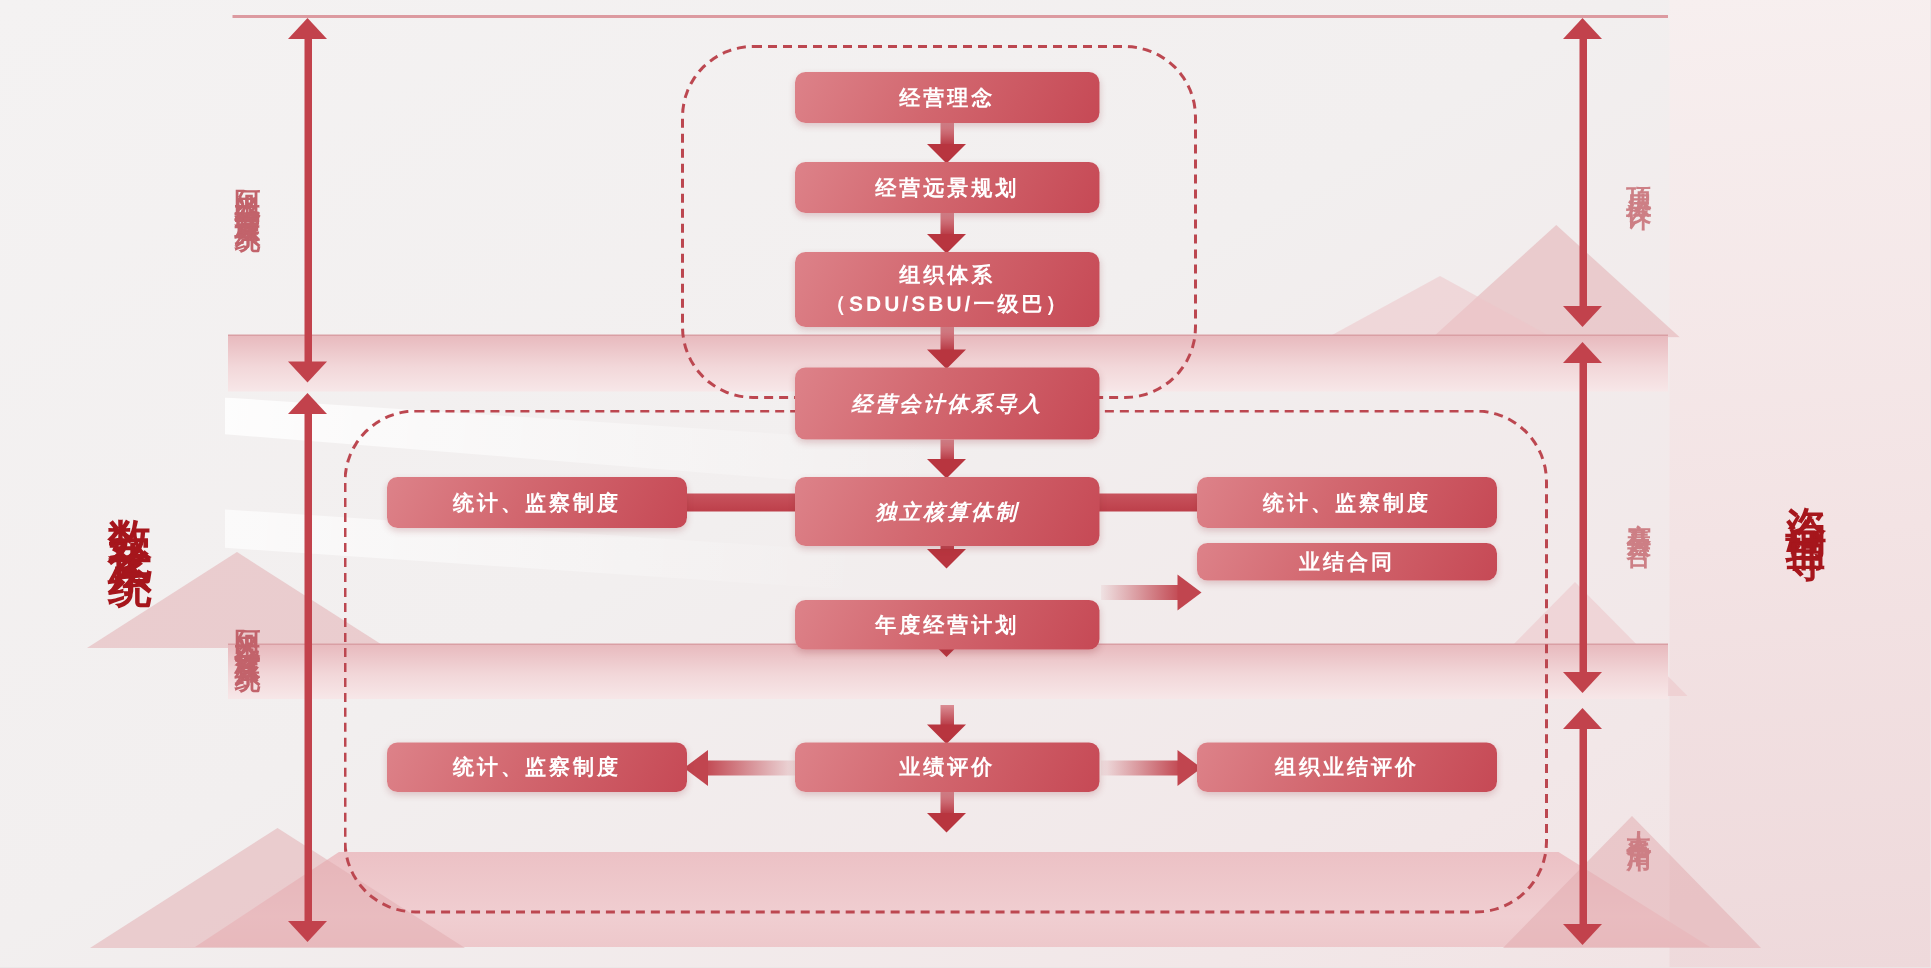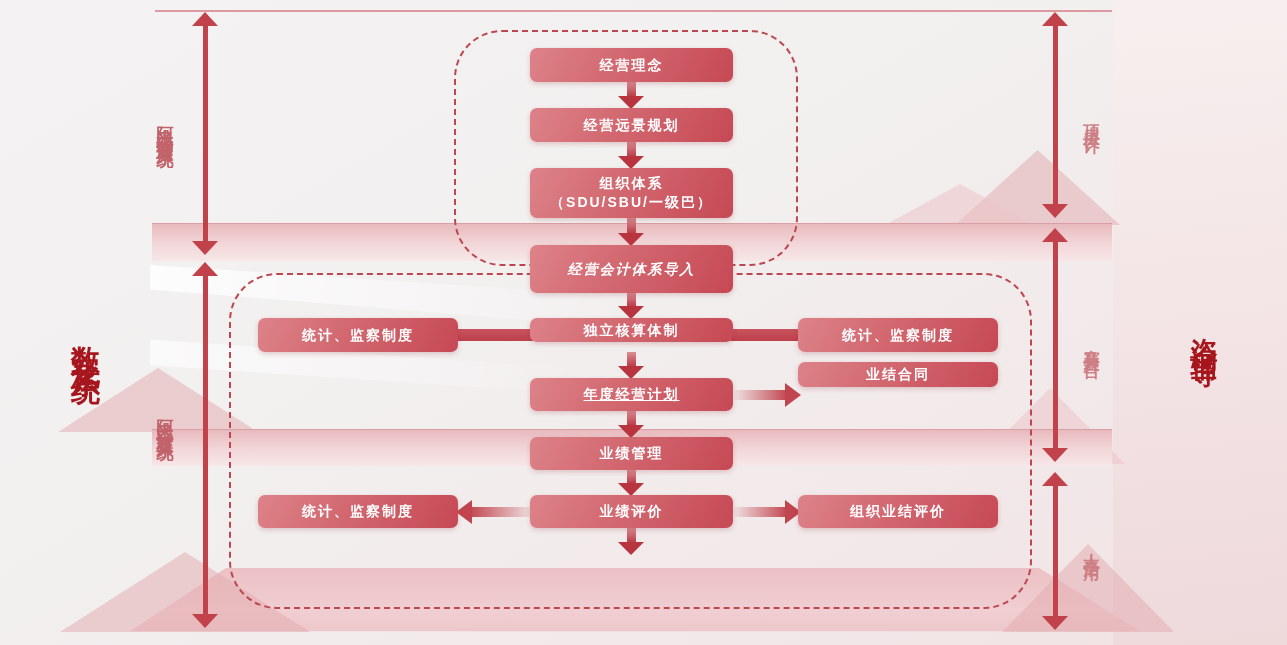--- a/index.html
+++ b/index.html
@@ -119,28 +119,25 @@
   <div class="bx main" style="top:108px;height:34px;">
     <span>经营远景规划</span>
   </div>
   <div class="bx main" style="top:168px;height:50px;">
     <span>组织体系</span>
     <span>（SDU/SBU/一级巴）</span>
   </div>
   <div class="bx main" style="top:245px;height:48px;font-style:italic;">
     <span>经营会计体系导入</span>
   </div>
-  <div class="bx main" style="top:318px;height:24px;">
+  <div class="bx main" style="top:318px;height:46px;font-style:italic;">
     <span>独立核算体制</span>
   </div>
-  <div class="bx main" style="top:378px;height:33px;text-decoration:underline;">
+  <div class="bx main" style="top:400px;height:33px;">
     <span>年度经营计划</span>
-  </div>
-  <div class="bx main" style="top:437px;height:33px;">
-    <span>业绩管理</span>
   </div>
   <div class="bx main" style="top:495px;height:33px;">
     <span>业绩评价</span>
   </div>
 
   <div class="bx sl" style="top:318px;height:34px;">
     <span>统计、监察制度</span>
   </div>
   <div class="bx sr" style="top:318px;height:34px;">
     <span>统计、监察制度</span>

